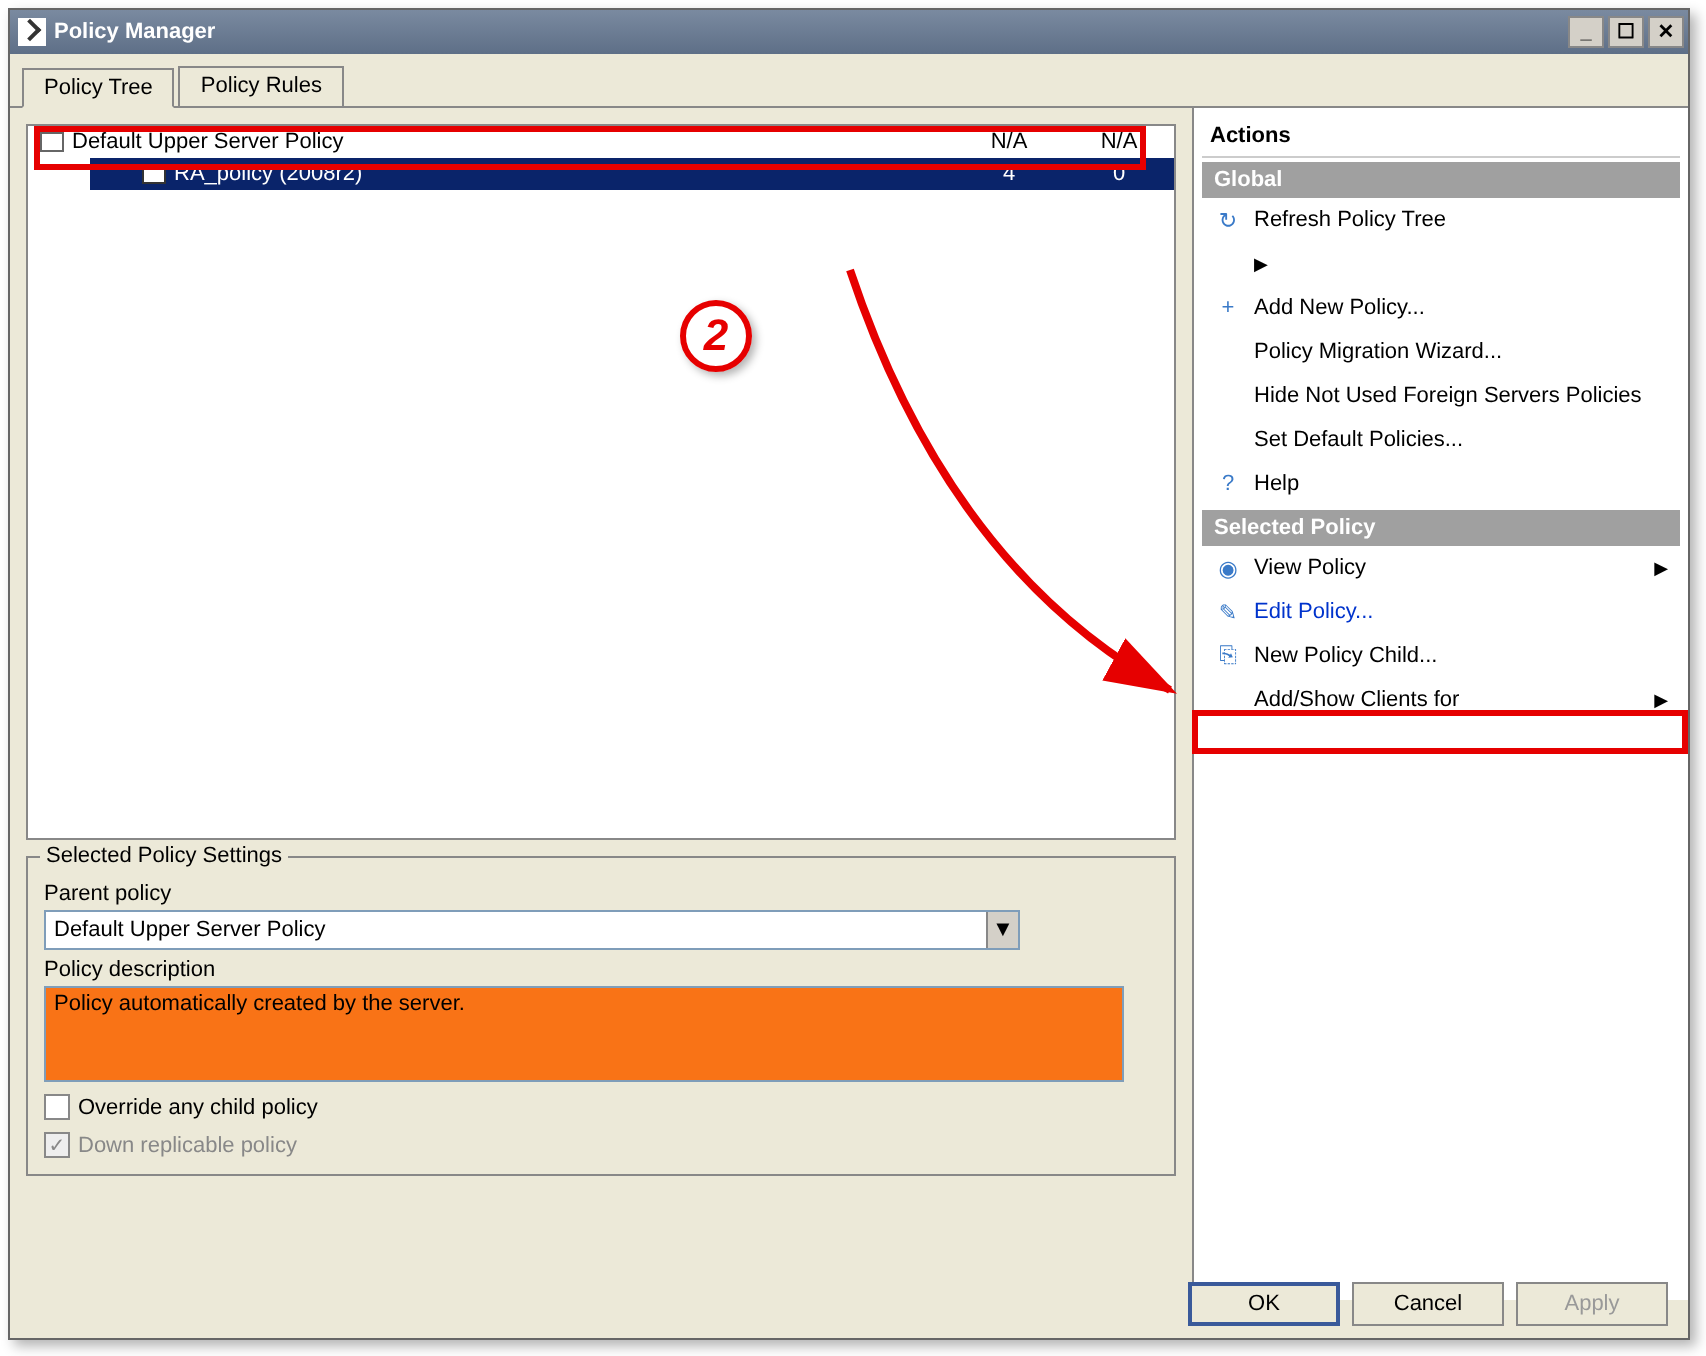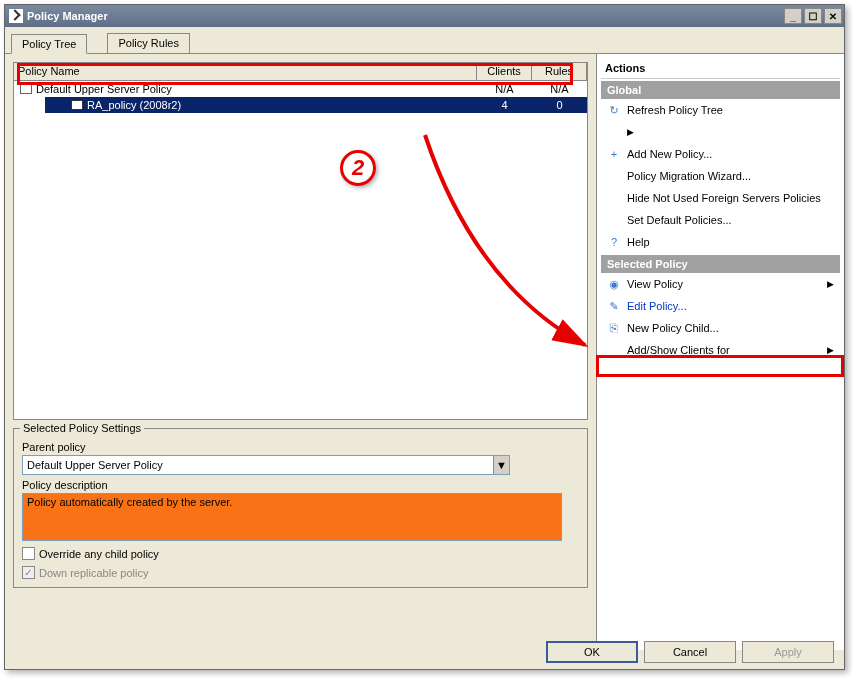--- a/index.html
+++ b/index.html
@@ -6,21 +6,21 @@
 body { background: #fff; width: 853px; height: 678px; position: relative; }
 .window { position: absolute; left: 4px; top: 4px; width: 841px; height: 666px; border: 1px solid #666; background: #ece9d8; box-shadow: 3px 3px 6px rgba(0,0,0,0.3); }
 .titlebar { height: 22px; background: linear-gradient(to bottom, #7a8aa0, #5e6f87); color: #fff; display: flex; align-items: center; padding: 0 2px 0 4px; font-weight: bold; }
 .titlebar .icon { width: 14px; height: 14px; background: #fff; margin-right: 4px; position: relative; }
 .titlebar .icon::after { content:''; position:absolute; left:2px; top:2px; width:6px; height:6px; border-top:2px solid #333; border-right:2px solid #333; transform: rotate(45deg); }
 .titlebar .title { flex: 1; }
 .titlebar .ctrls { display: flex; gap: 2px; }
 .titlebar .ctrl { width: 18px; height: 16px; background: #d4d0c8; border: 1px solid #888; display: flex; align-items: center; justify-content: center; color: #000; font-weight: bold; font-size: 10px; cursor: default; }
 
 .tabrow { display: flex; padding: 6px 6px 0 6px; border-bottom: 1px solid #888; }
-.tab { padding: 3px 10px; border: 1px solid #888; border-bottom: none; background: #ece9d8; margin-right: 20px; position: relative; }
+.tab { padding: 3px 10px; border: 1px solid #888; border-bottom: none; background: #ece9d8; margin-right: 2px; position: relative; }
 .tab.active { background: #ece9d8; top: 1px; border-bottom: 1px solid #ece9d8; }
 
 .body { display: flex; height: 596px; }
 .leftpane { flex: 1; padding: 8px; display: flex; flex-direction: column; position: relative; }
 .rightpane { width: 248px; border-left: 1px solid #888; background: #ffffff; padding: 4px; }
 
 .gridwrap { border: 1px solid #888; background: #fff; height: 358px; position: relative; }
 .gridhead { display: flex; background: #ece9d8; border-bottom: 1px solid #888; height: 18px; }
 .gh { border-right: 1px solid #888; padding: 2px 4px; }
 .gh.name { flex: 1; }
@@ -54,21 +54,21 @@
 
 .actionshead { font-weight: bold; padding: 4px; border-bottom: 1px solid #ccc; }
 .grouphead { background: #a0a0a0; color: #fff; font-weight: bold; padding: 3px 6px; margin-top: 2px; }
 .action { display: flex; align-items: center; padding: 4px 6px; gap: 6px; cursor: default; }
 .action .ico { width: 14px; height: 14px; display: flex; align-items: center; justify-content: center; font-size: 11px; }
 .action .lbltxt { flex: 1; color: #000; }
 .action .arw { color: #000; font-size: 9px; }
 .action.link .lbltxt { color: #0033cc; }
 
 .btnrow { position: absolute; bottom: 6px; right: 10px; display: flex; gap: 6px; }
-.btn { width: 92px; height: 22px; border: 1px solid #888; background: #ece9d8; display: flex; align-items: center; justify-content: center; }
+.btn { width: 76px; height: 22px; border: 1px solid #888; background: #ece9d8; display: flex; align-items: center; justify-content: center; }
 .btn.default { border: 2px solid #3a5a9a; }
 .btn.disabled { color: #999; }
 
 svg.arrowsvg { position: absolute; left: 0; top: 0; }
 </style>
 </head>
 <body>
 
 <div class="window">
   <div class="titlebar">
@@ -82,25 +82,20 @@
   </div>
 
   <div class="tabrow">
     <div class="tab active">Policy Tree</div>
     <div class="tab">Policy Rules</div>
   </div>
 
   <div class="body">
     <div class="leftpane">
       <div class="gridwrap">
-        <div class="gridhead">
-          <div class="gh name">Policy Name</div>
-          <div class="gh num">Clients</div>
-          <div class="gh num">Rules</div>
-        </div>
         <div class="gridbody">
           <div class="row">
             <div class="cell name">
                 <span class="treeico"></span>
                 <span>Default Upper Server Policy</span>
               </div>
             <div class="cell num">N/A</div>
             <div class="cell num">N/A</div>
           </div>
           <div class="row selected">

